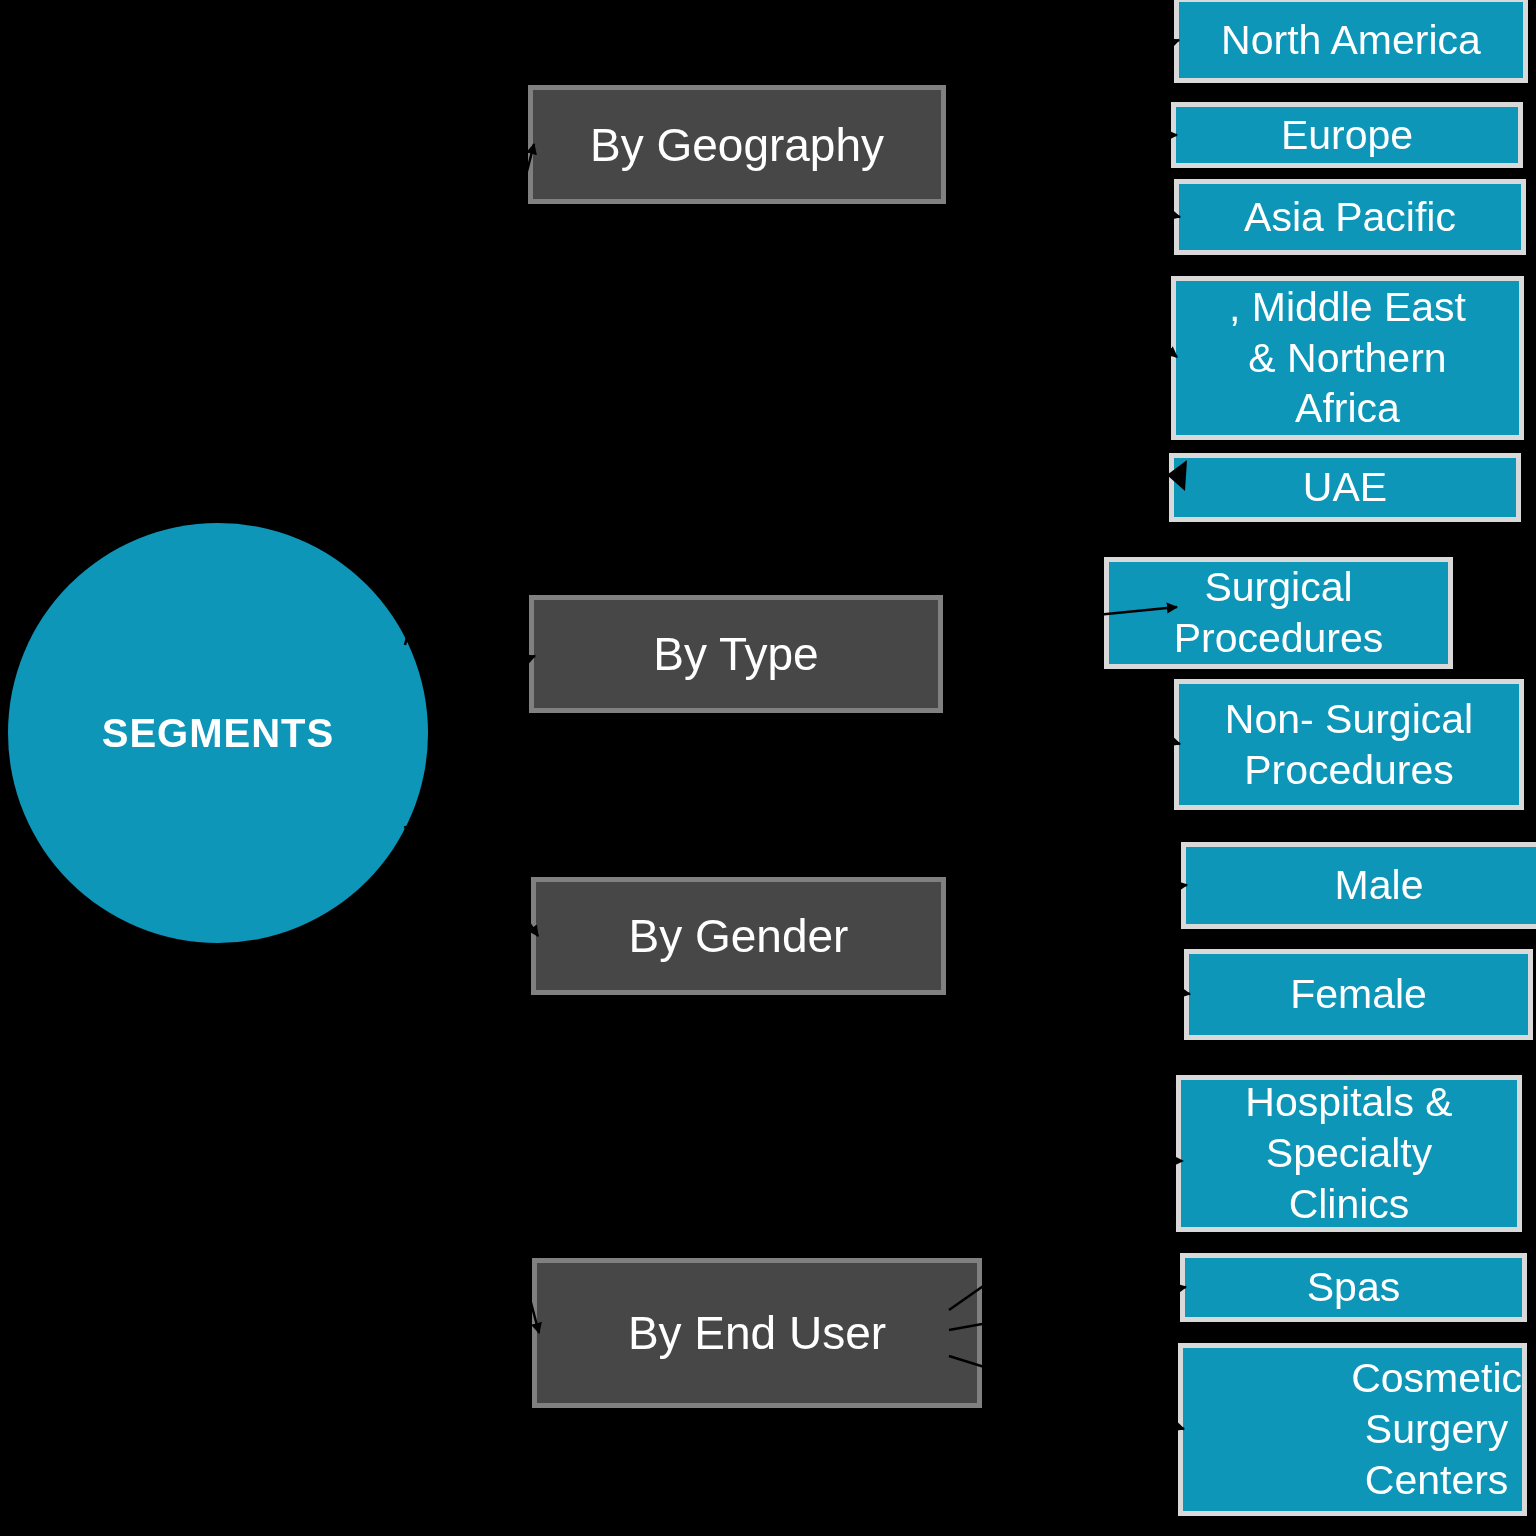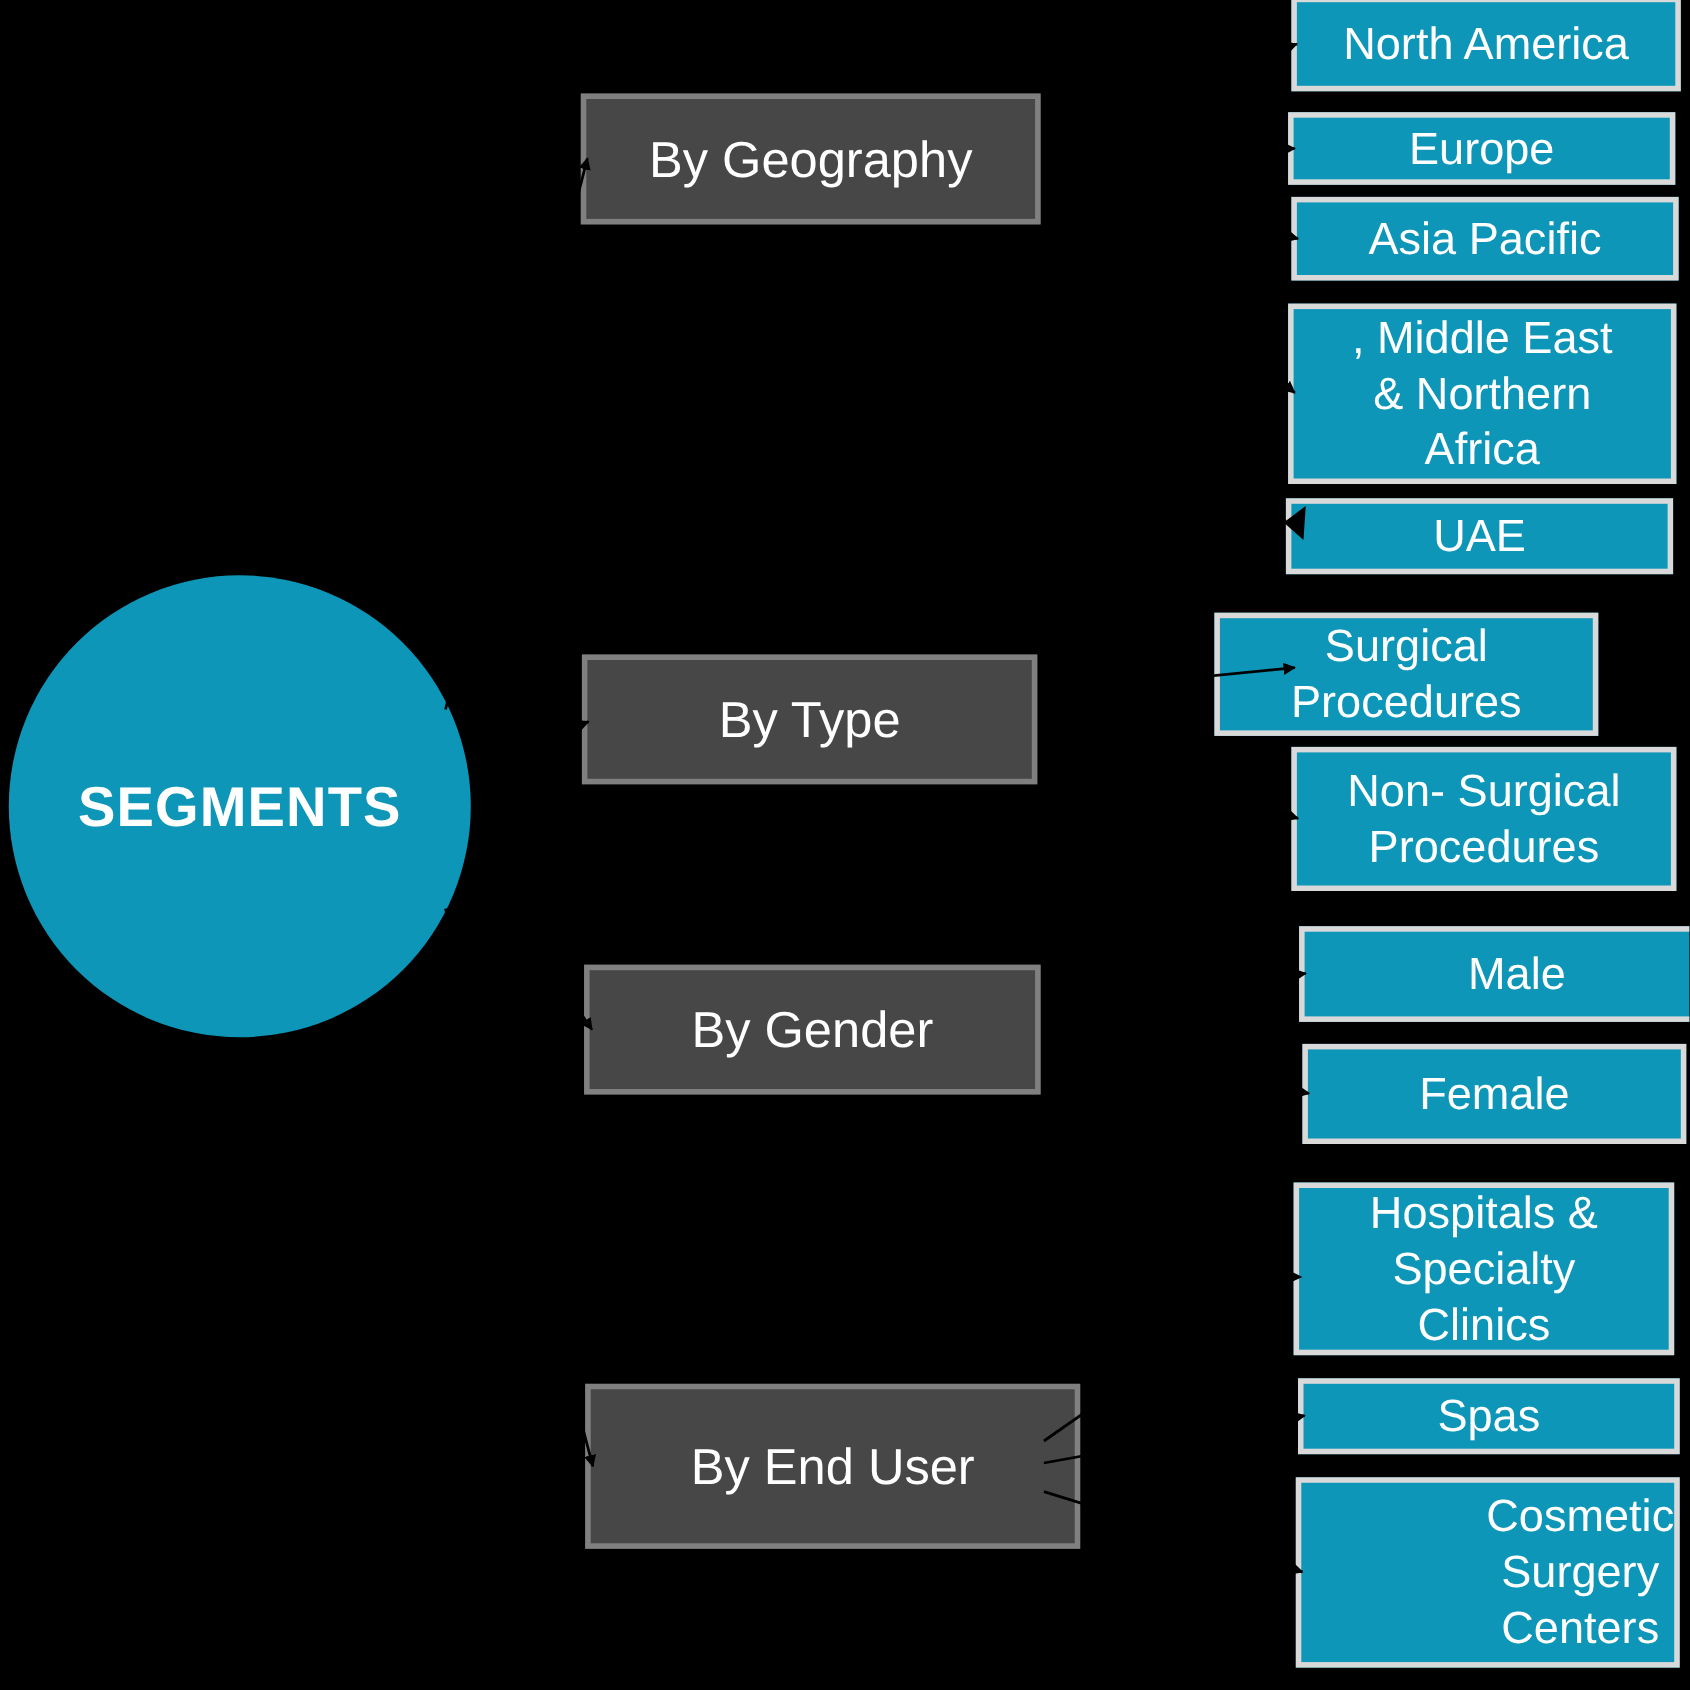--- a/index.html
+++ b/index.html
@@ -13,21 +13,21 @@
   
   .hub{
     position:absolute;
     left:8px;top:523px;width:420px;height:420px;
     background:#0D96B8;
     border-radius:50%;
     display:flex;align-items:center;justify-content:center;
   }
   .hub-label{
     color:#ffffff;
-    font-size:51px;
+    font-size:40px;
     font-weight:700;
     letter-spacing:1px;
   }
   
   .cat{
     position:absolute;
     box-sizing:border-box;
     background:#474747;
     border:5px solid #808080;
     display:flex;align-items:center;justify-content:center;

